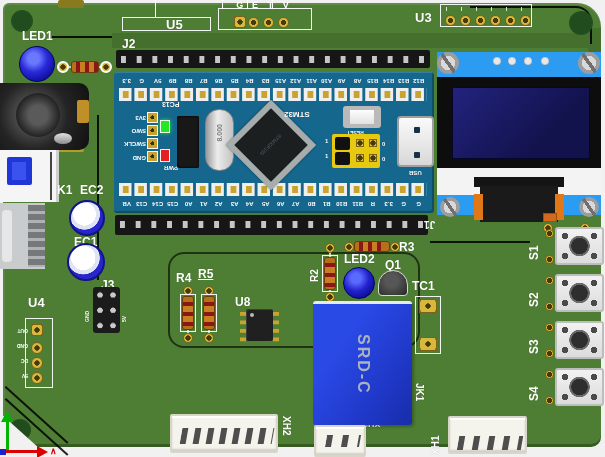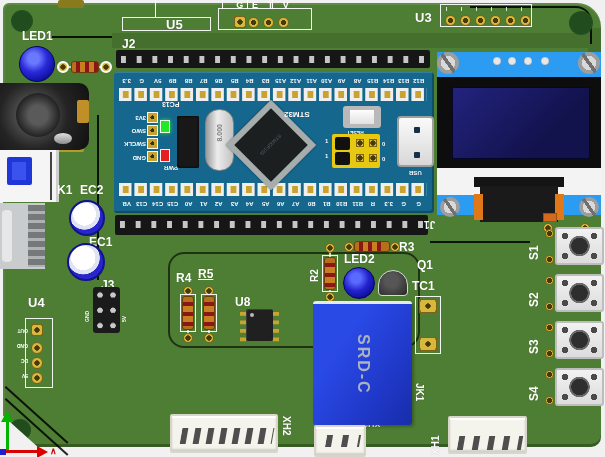--- a/index.html
+++ b/index.html
@@ -139,21 +139,21 @@
   <div class="a" style="left:12px;top:162px;width:14px;height:18px;background:#3a52ee;"></div>
   <div class="a" style="left:50px;top:152px;width:2px;height:48px;background:#444;"></div>
   <div class="a silk f12" style="left:57px;top:184px;">K1</div>
   <div class="a silk f12" style="left:80px;top:184px;">EC2</div>
   <div class="a" style="left:0;top:203px;width:45px;height:66px;background:#c9cccc;"></div>
   <div class="a" style="left:28px;top:205px;width:17px;height:62px;background:#75797c;
        background-image:linear-gradient(transparent 0 6px,#aeb2b4 6px 8px);background-size:17px 9px;"></div>
   <div class="a" style="left:2px;top:210px;width:10px;height:52px;background:#e6e8e8;border-radius:4px;"></div>
 
   <div class="a cap" style="left:69px;top:200px;width:36px;height:36px;"></div>
-  <div class="a silk f12" style="left:89px;top:236px;">EC1</div>
+  <div class="a silk f12" style="left:74px;top:236px;">EC1</div>
   <div class="a cap" style="left:67px;top:243px;width:38px;height:38px;"></div>
 
   <div class="a silk f12" style="left:101px;top:279px;">J3</div>
   <div class="a silk f5 vtu" style="left:85px;top:296px;height:26px;">GND</div>
   <div class="a" style="left:93px;top:287px;width:27px;height:46px;background:#1b1b1b;border-radius:3px;
        background-image:radial-gradient(circle at 7px 8px,#c9c9c9 0 2.5px,transparent 3px),radial-gradient(circle at 20px 8px,#c9c9c9 0 2.5px,transparent 3px);
        background-size:27px 15.3px;background-repeat:repeat-y;"></div>
   <div class="a silk f5 vtu" style="left:122px;top:302px;height:20px;">5V</div>
 
   <div class="a silk f13" style="left:28px;top:296px;">U4</div>
@@ -330,21 +330,21 @@
 
   <div class="a silk f12" style="left:399px;top:241px;">R3</div>
   <div class="a lead" style="left:350px;top:246px;width:45px;height:2px;"></div>
   <div class="a gp" style="left:344px;top:242px;width:10px;height:10px;"></div>
   <div class="a gp" style="left:390px;top:242px;width:10px;height:10px;"></div>
   <div class="a resbodyh" style="left:354px;top:241px;width:36px;height:11px;"></div>
 
   <div class="a silk f12" style="left:344px;top:253px;">LED2</div>
   <div class="a" style="left:343px;top:267px;width:30px;height:30px;border-radius:50%;
        background:radial-gradient(circle at 40% 34%,#5a6aff 0 18%,#2222cc 48%,#0a0a90 82%,#050560);border:1px solid #04045a;"></div>
-  <div class="a silk f12" style="left:385px;top:259px;margin-left:32px;">Q1</div>
+  <div class="a silk f12" style="left:385px;top:259px;">Q1</div>
   <div class="a" style="left:378px;top:270px;width:30px;height:26px;border-radius:15px 15px 4px 4px;
        background:radial-gradient(circle at 45% 40%,#565656 0 30%,#353535 80%,#222);border:1px solid #d8d8d8;box-sizing:border-box;"></div>
 
   <div class="a silk f12" style="left:412px;top:280px;">TC1</div>
   <div class="a wb" style="left:415px;top:296px;width:26px;height:58px;"></div>
   <div class="a gpsq" style="left:419px;top:299px;width:18px;height:14px;"></div>
   <div class="a gpsq" style="left:419px;top:337px;width:18px;height:14px;"></div>
 
   <div class="a silk f9 r180" style="left:363px;top:419px;z-index:4;">XH3</div>
 

